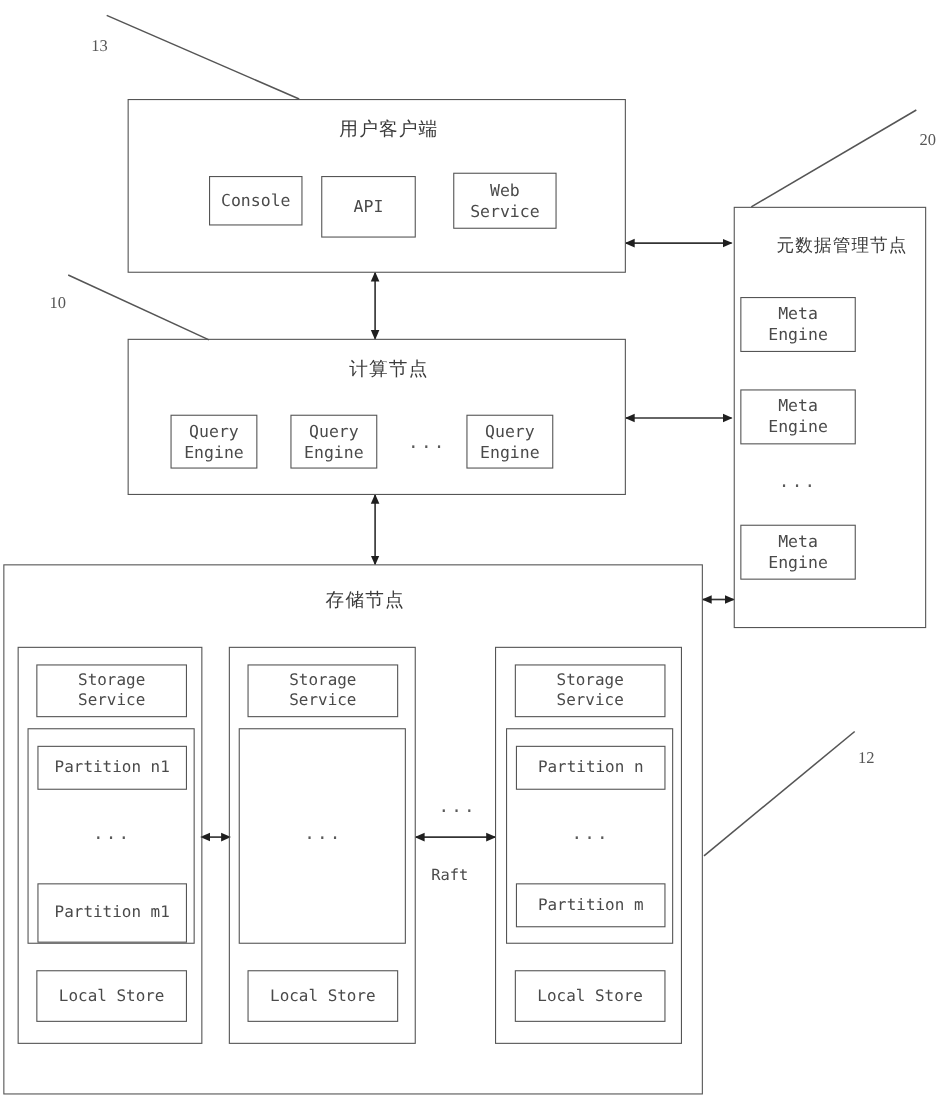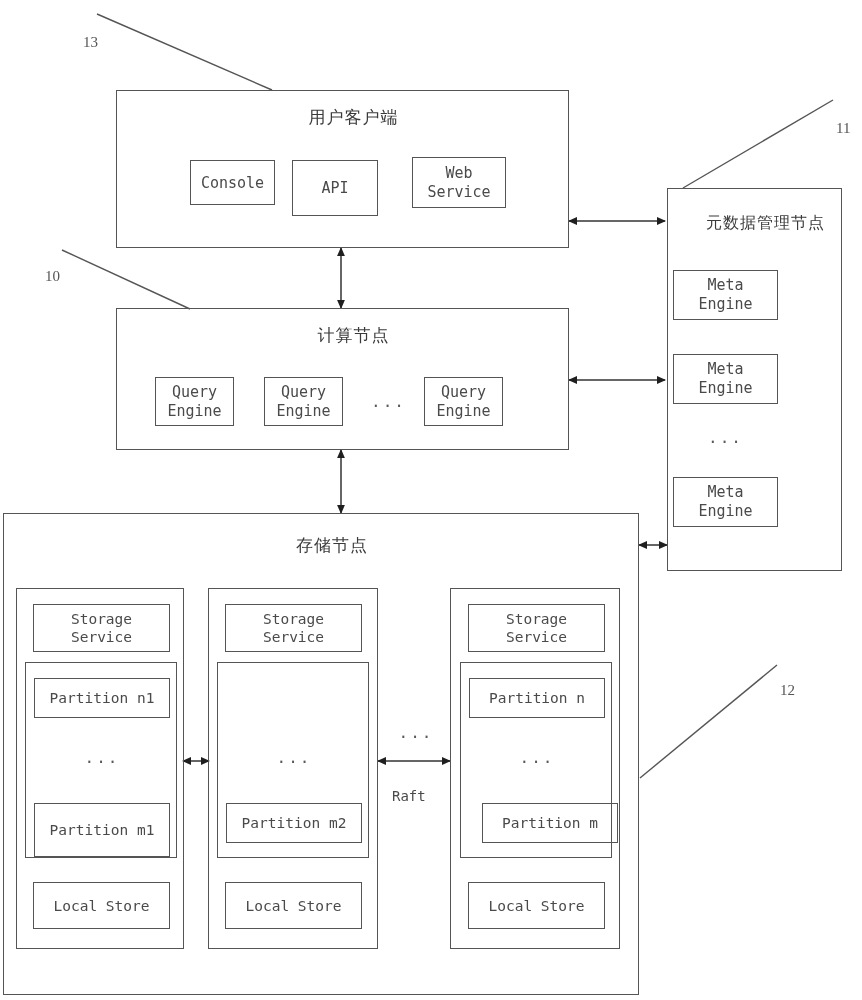--- a/index.html
+++ b/index.html
@@ -122,21 +122,21 @@
     <g stroke="#555" stroke-width="1.4" fill="none">
       <line x1="97" y1="14" x2="272" y2="90"></line>
       <line x1="62" y1="250" x2="190" y2="309"></line>
       <line x1="833" y1="100" x2="683" y2="188"></line>
       <line x1="777" y1="665" x2="640" y2="778"></line>
     </g>
   </svg>
 
   <div class="callout" style="left:83px; top:2px;">13</div>
   <div class="callout" style="left:45px; top:236px;">10</div>
-  <div class="callout" style="left:836px; top:88px;">11</div>
+  <div class="callout" style="left:836px; top:88px;">20</div>
   <div class="callout" style="left:780px; top:650px;">12</div>
 
   <div class="box outer" style="left:116px; top:90px; width:453px; height:158px;"></div>
   <div class="title-cn" style="left:116px; top:106px; width:453px;">用户客户端</div>
 
   <div class="box thin" style="left:166px; top:160px; width:85px; height:45px;margin-left:24px;">
     <div class="leaf-label">Console</div>
   </div>
   <div class="box thin" style="left:292px; top:160px; width:86px; height:56px;">
     <div class="leaf-label">API</div>
@@ -200,40 +200,37 @@
     <div class="leaf-label sm">Local Store</div>
   </div>
 
   <div class="box thin" style="left:208px; top:588px; width:170px; height:361px;"></div>
   <div class="box thin" style="left:225px; top:604px; width:137px; height:48px;">
     <div class="leaf-label sm">Storage
 Service</div>
   </div>
   <div class="box thin" style="left:217px; top:662px; width:152px; height:196px;"></div>
   <div class="ellipsis" style="left:226px; top:748px; width:136px;">...</div>
-  <div class="box thin" style="left:226px; top:803px; width:136px; height:40px;">
-    <div class="leaf-label sm">Partition m2</div>
-  </div>
   <div class="box thin" style="left:225px; top:882px; width:137px; height:47px;">
     <div class="leaf-label sm">Local Store</div>
   </div>
 
   <div class="ellipsis" style="left:386px; top:723px; width:60px;">...</div>
   <div class="edge-label" style="left:392px; top:788px;">Raft</div>
 
   <div class="box thin" style="left:450px; top:588px; width:170px; height:361px;"></div>
   <div class="box thin" style="left:468px; top:604px; width:137px; height:48px;">
     <div class="leaf-label sm">Storage
 Service</div>
   </div>
   <div class="box thin" style="left:460px; top:662px; width:152px; height:196px;"></div>
   <div class="box thin" style="left:469px; top:678px; width:136px; height:40px;">
     <div class="leaf-label sm">Partition n</div>
   </div>
   <div class="ellipsis" style="left:469px; top:748px; width:136px;">...</div>
-  <div class="box thin" style="left:482px; top:803px; width:136px; height:40px;padding-left:24px;">
+  <div class="box thin" style="left:469px; top:803px; width:136px; height:40px;padding-left:24px;">
     <div class="leaf-label sm">Partition m</div>
   </div>
   <div class="box thin" style="left:468px; top:882px; width:137px; height:47px;">
     <div class="leaf-label sm">Local Store</div>
   </div>
 
 </div>
 
 </body></html>

